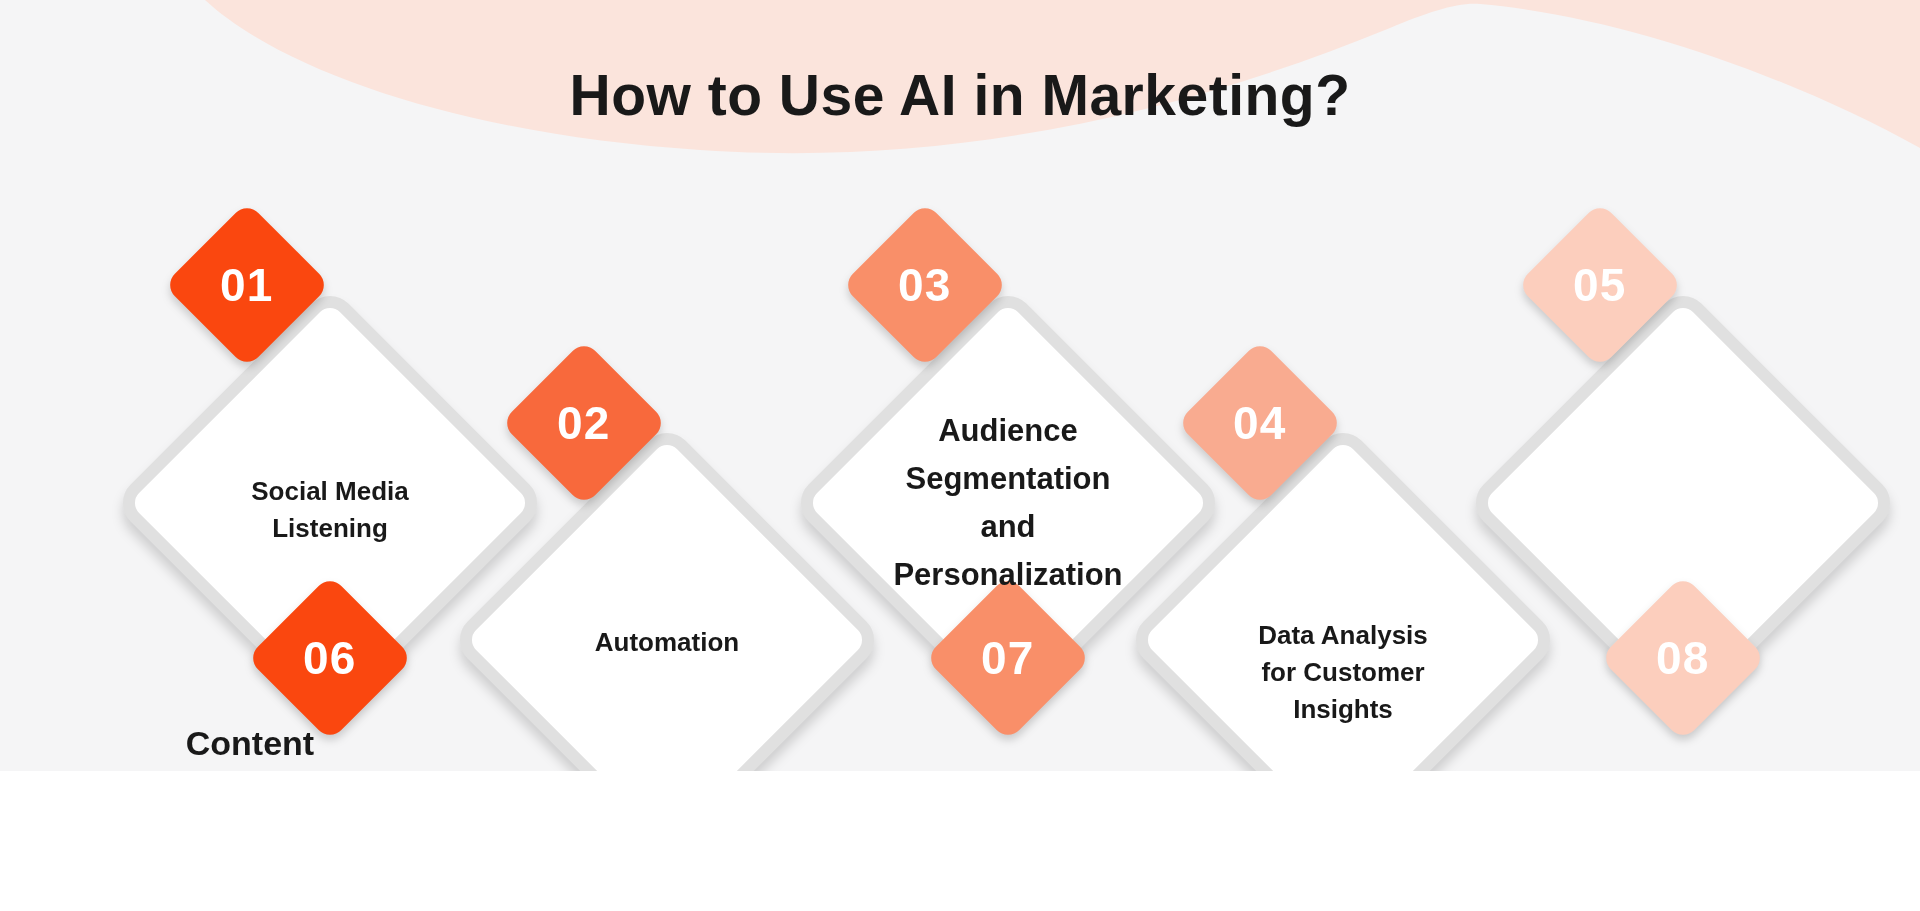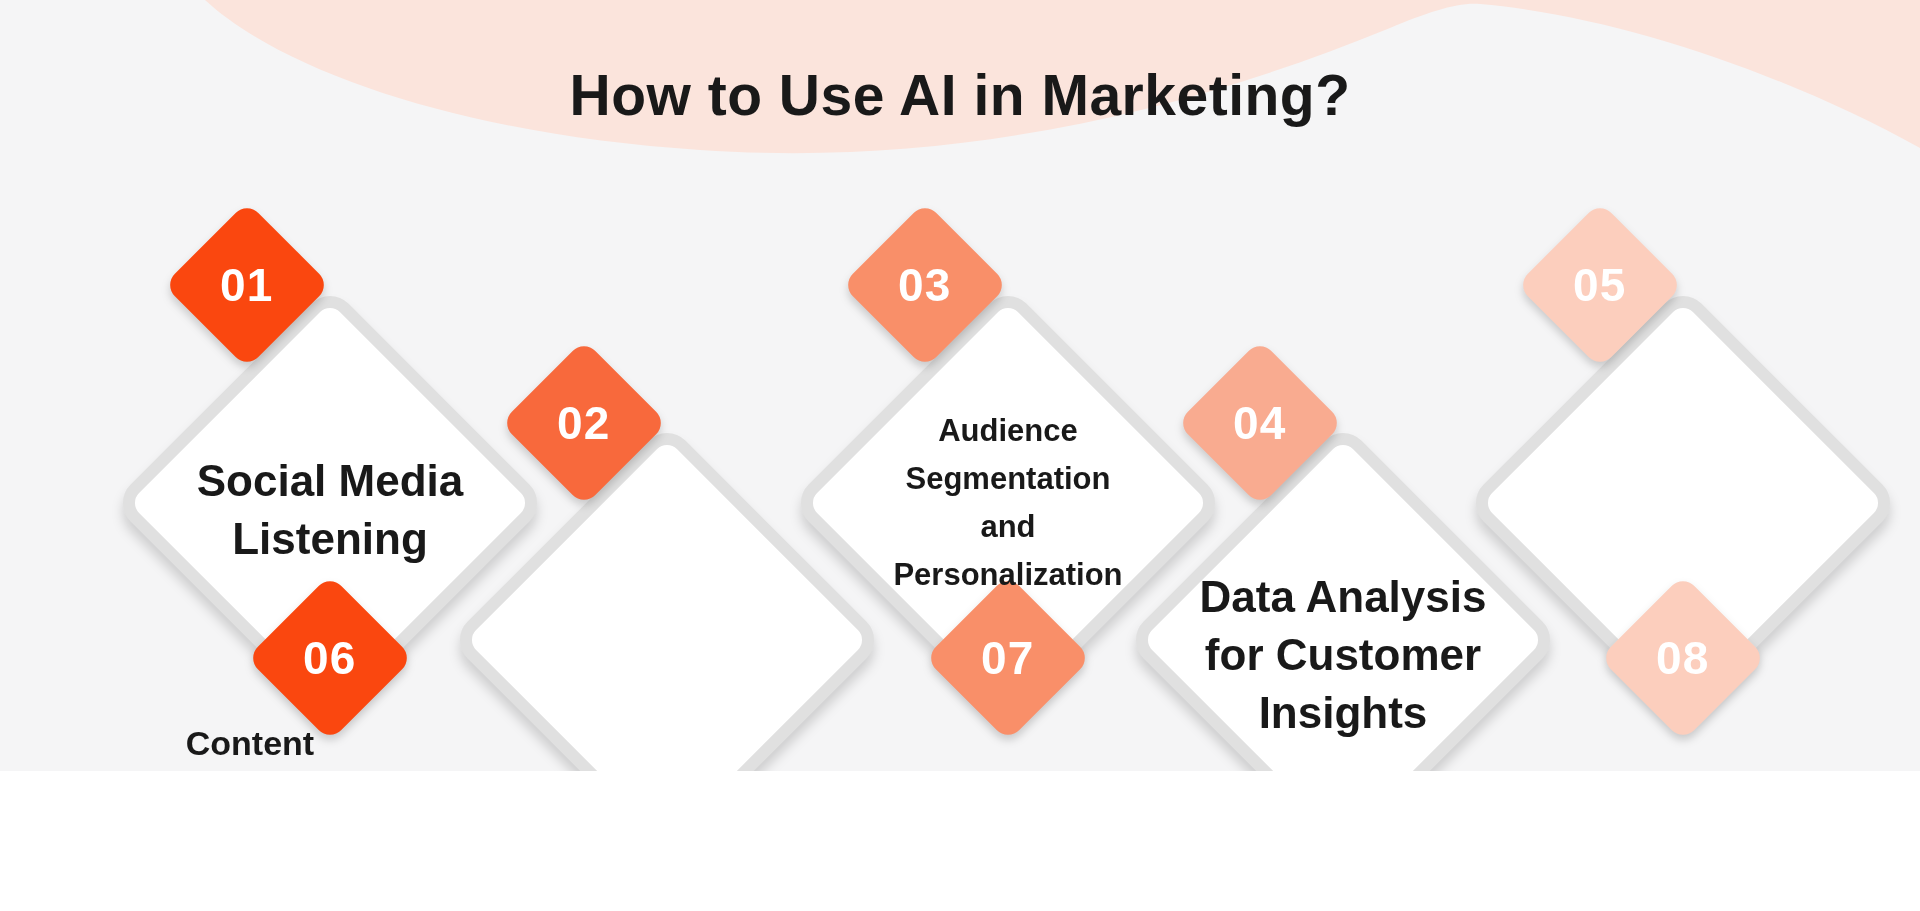--- a/index.html
+++ b/index.html
@@ -29,21 +29,21 @@
     background:#FFFFFF;
     border:12px solid #E0E0E0;
     border-radius:26px;
     transform:rotate(45deg);
   }
   .card-label{
     position:absolute;width:360px;height:180px;
     display:flex;align-items:center;justify-content:center;
     text-align:center;
     font-weight:700;color:#191919;
-    font-size:44px;line-height:58px;
+    font-size:26px;line-height:37px;
     white-space:pre-line;
     z-index:4;
   }
   .card-label.small{font-size:31px;line-height:48px;}
   
   .badge-wrap{
     position:absolute;width:118px;height:118px;
     filter:drop-shadow(0 5px 4px rgba(0,0,0,0.18));
     z-index:3;
   }
@@ -92,25 +92,26 @@
     </div>
   <div class="card-wrap" style="left:1189px;top:486px">
       <div class="card-diamond"></div>
     </div>
   <div class="card-wrap" style="left:1529px;top:349px">
       <div class="card-diamond"></div>
     </div>
 
   <div class="card-label" style="left:150px;top:420px">Social Media
 Listening</div>
+  <div class="card-label" style="left:487px;top:552px">Automation</div>
   <div class="card-label small" style="left:828px;top:413px">Audience
 Segmentation
 and
 Personalization</div>
-  <div class="card-label" style="left:1163px;top:565px">Data Analysis
+  <div class="card-label" style="left:1163px;top:582px">Data Analysis
 for Customer
 Insights</div>
 
   <div class="badge-wrap" style="left:188px;top:226px">
     <div class="badge" style="background: rgb(250, 71, 15);">
         <span class="badge-num">01</span>
       </div>
   </div>
   <div class="badge-wrap" style="left:525px;top:364px">
     <div class="badge" style="background: rgb(248, 105, 60);">

